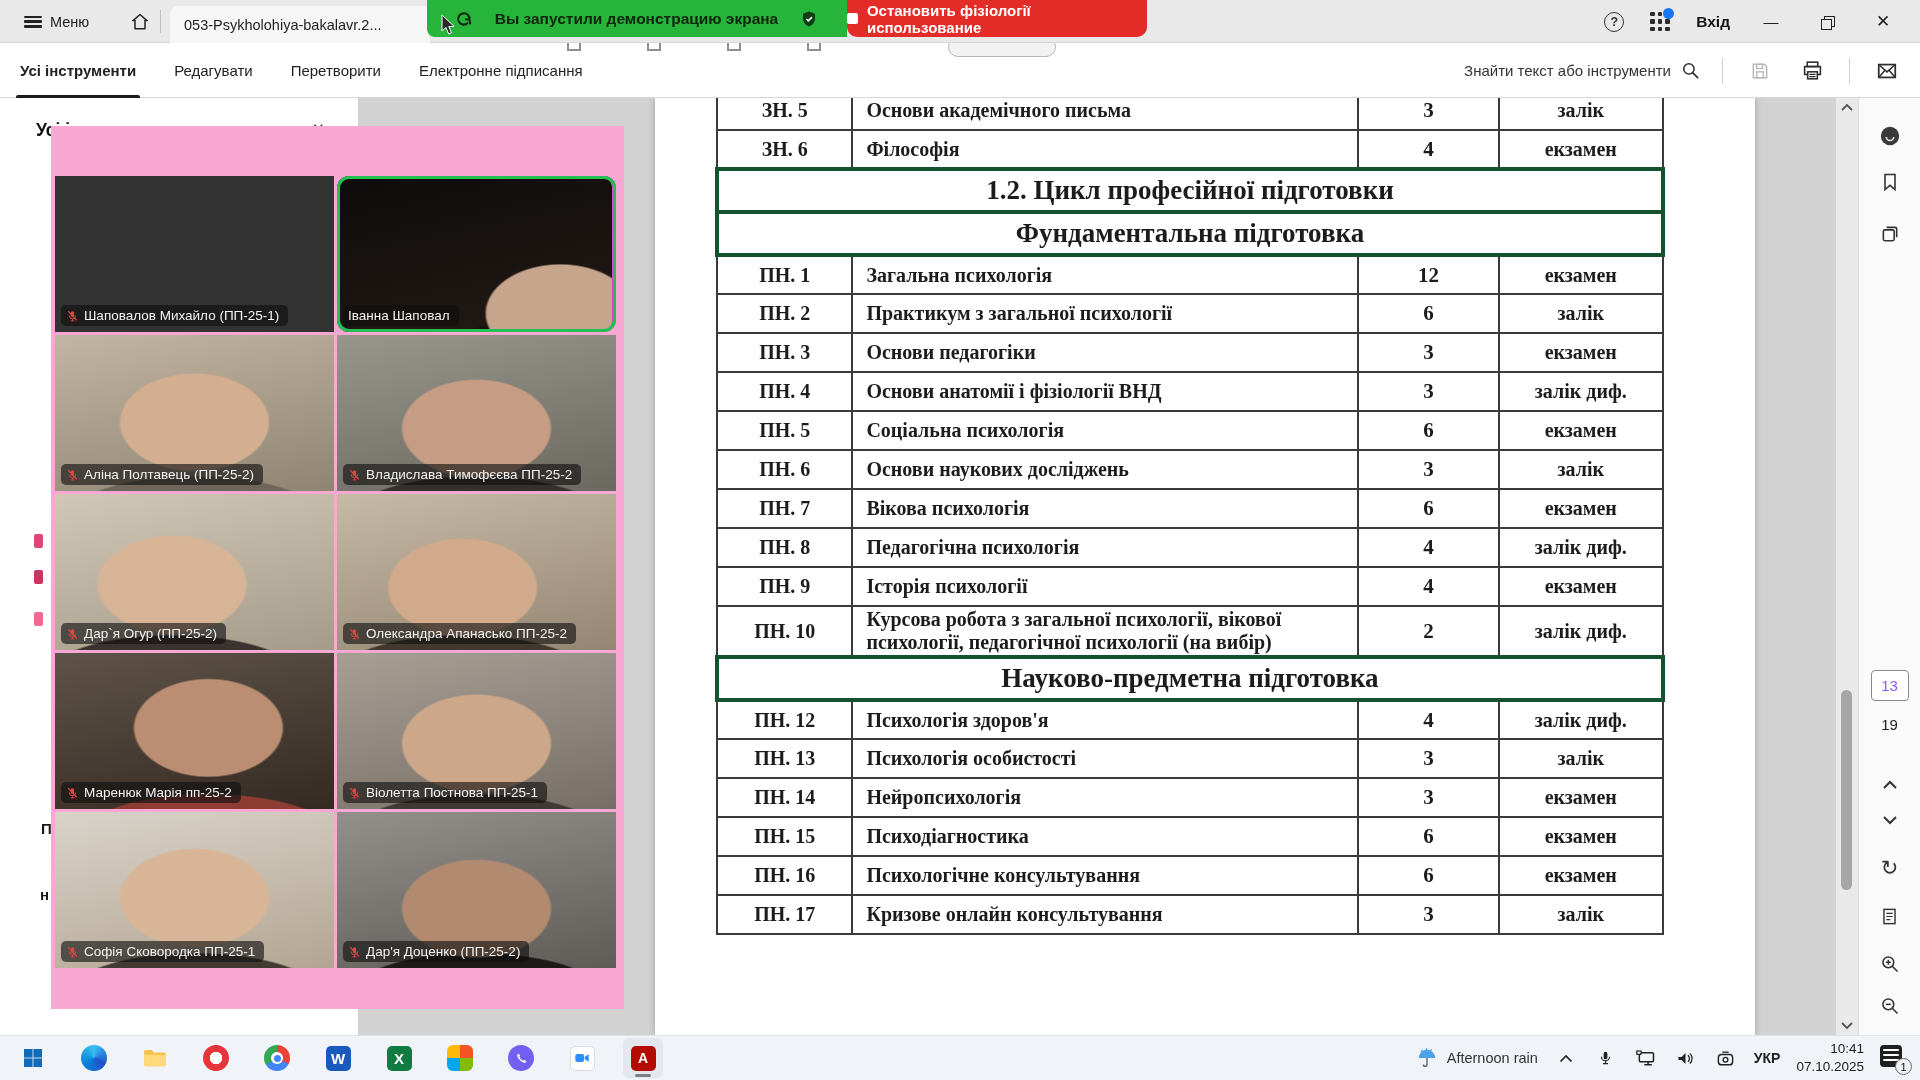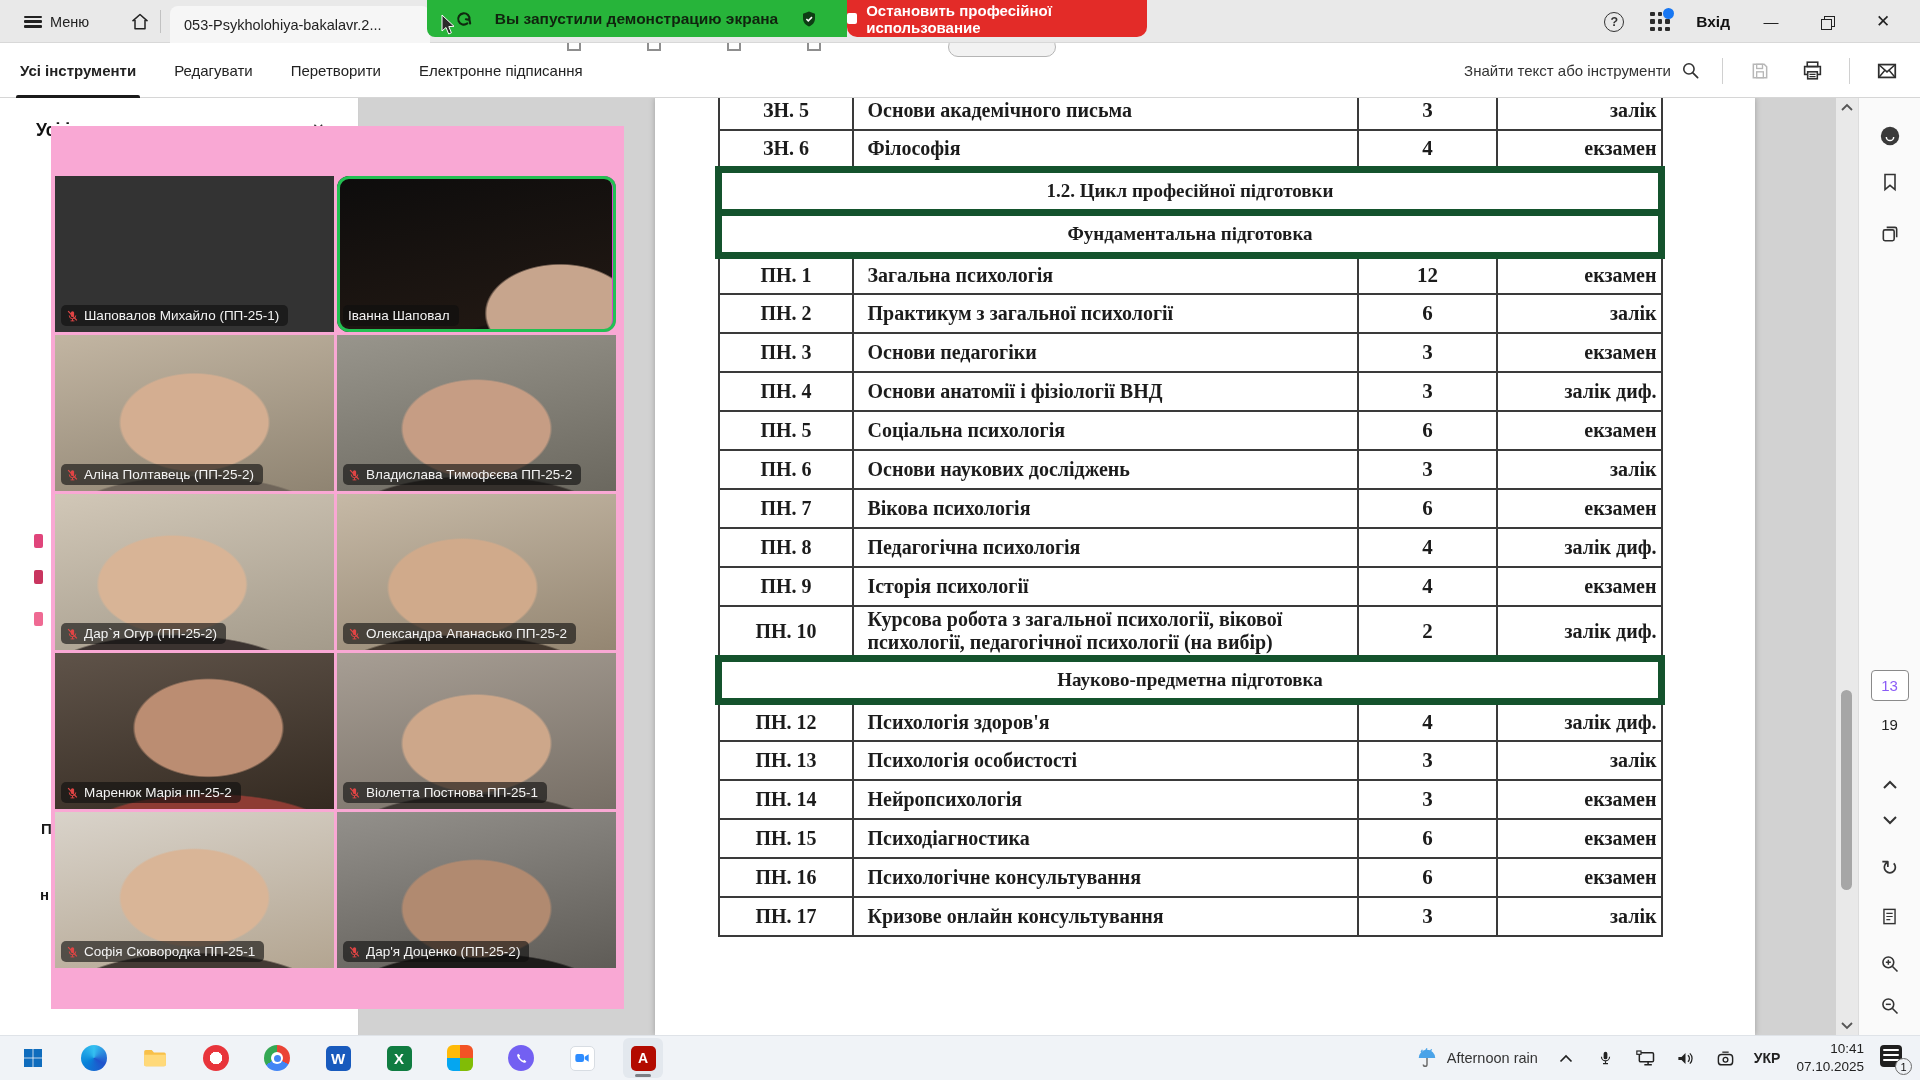--- a/index.html
+++ b/index.html
@@ -70,22 +70,22 @@
 
   
   #page { position:absolute; left:655px; top:0; width:1100px; height:937px; background:#fff;
           box-shadow:0 0 6px rgba(0,0,0,.25); overflow:hidden; }
   #course-table { position:absolute; left:60px; top:-8px; width:950px; border-collapse:collapse;
                   font-family:"Liberation Serif", serif; color:#1c1c1c; }
   #course-table td { border:2.4px solid #3a3a3a; font-weight:bold; font-size:20px; height:39px; padding:1px 4px; }
   #course-table td.c-code  { width:136px; text-align:center; }
   #course-table td.c-title { width:508px; padding-left:13px; }
   #course-table td.c-cred  { width:141px; text-align:center; font-size:21px; }
-  #course-table td.c-ctrl  { width:165px; text-align:right; }
-  #course-table td.section { text-align:center; font-size:19px; height:43px; border:7px solid #14532d;font-family:Liberation Serif, serif; }
+  #course-table td.c-ctrl  { width:165px; text-align:center; }
+  #course-table td.section { text-align:center; font-size:27px; height:43px; border:4px solid #14532d;font-family:Liberation Serif, serif; }
 
   
   #doc-scrollbar { position:absolute; left:1836px; top:0; width:22px; height:937px; background:#e9e9e9; }
   #scroll-up   { position:absolute; left:4px; top:4px; }
   #scroll-down { position:absolute; left:4px; bottom:4px; }
   #scroll-thumb{ position:absolute; left:5px; top:592px; width:11px; height:200px; background:#a6a6a6; border-radius:6px; }
 
   #right-rail { position:absolute; left:1858px; top:0; width:62px; height:937px; background:#fafafa; border-left:1px solid #ddd; }
   .rail-icon { position:absolute; left:50%; transform:translateX(-50%); display:flex; align-items:center; justify-content:center;
                width:36px; height:36px; cursor:pointer; color:#333; }
@@ -188,21 +188,21 @@
     <path d="M19 14 a8 8 0 1 0 -3 5 M19 14 l-5 -1 M19 14 l1 5" fill="none" stroke="#0f2a0f" stroke-width="3" stroke-linecap="round"></path>
   </svg>
   <span>Вы запустили демонстрацию экрана</span>
   <svg width="18" height="18" viewBox="0 0 24 24">
     <path d="M12 2 L20 5 V11 C20 17 16 20.5 12 22 C8 20.5 4 17 4 11 V5 Z" fill="#0e3d14"></path>
     <path d="M8.5 12 l2.5 2.5 L16 9.5" fill="none" stroke="#fff" stroke-width="2"></path>
   </svg>
 </div>
 <div id="stop-share" style="background: rgb(227, 43, 40);">
   <span class="stop-square"></span>
-  <span>Остановить професійної использование</span>
+  <span>Остановить фізіології использование</span>
 </div>
 
 <svg id="cursor-arrow" width="20" height="22" viewBox="0 0 20 22">
   <path d="M4 1 L4 17 L8 13.5 L10.7 20 L13.4 18.8 L10.8 12.6 L16 12.3 Z" fill="#2b2b2b" stroke="#fff" stroke-width="1"></path>
 </svg>
 
 <div id="toolbar">
   <div id="tool-tabs">
     <div class="tool-tab active">
         <span>Усі інструменти</span>

